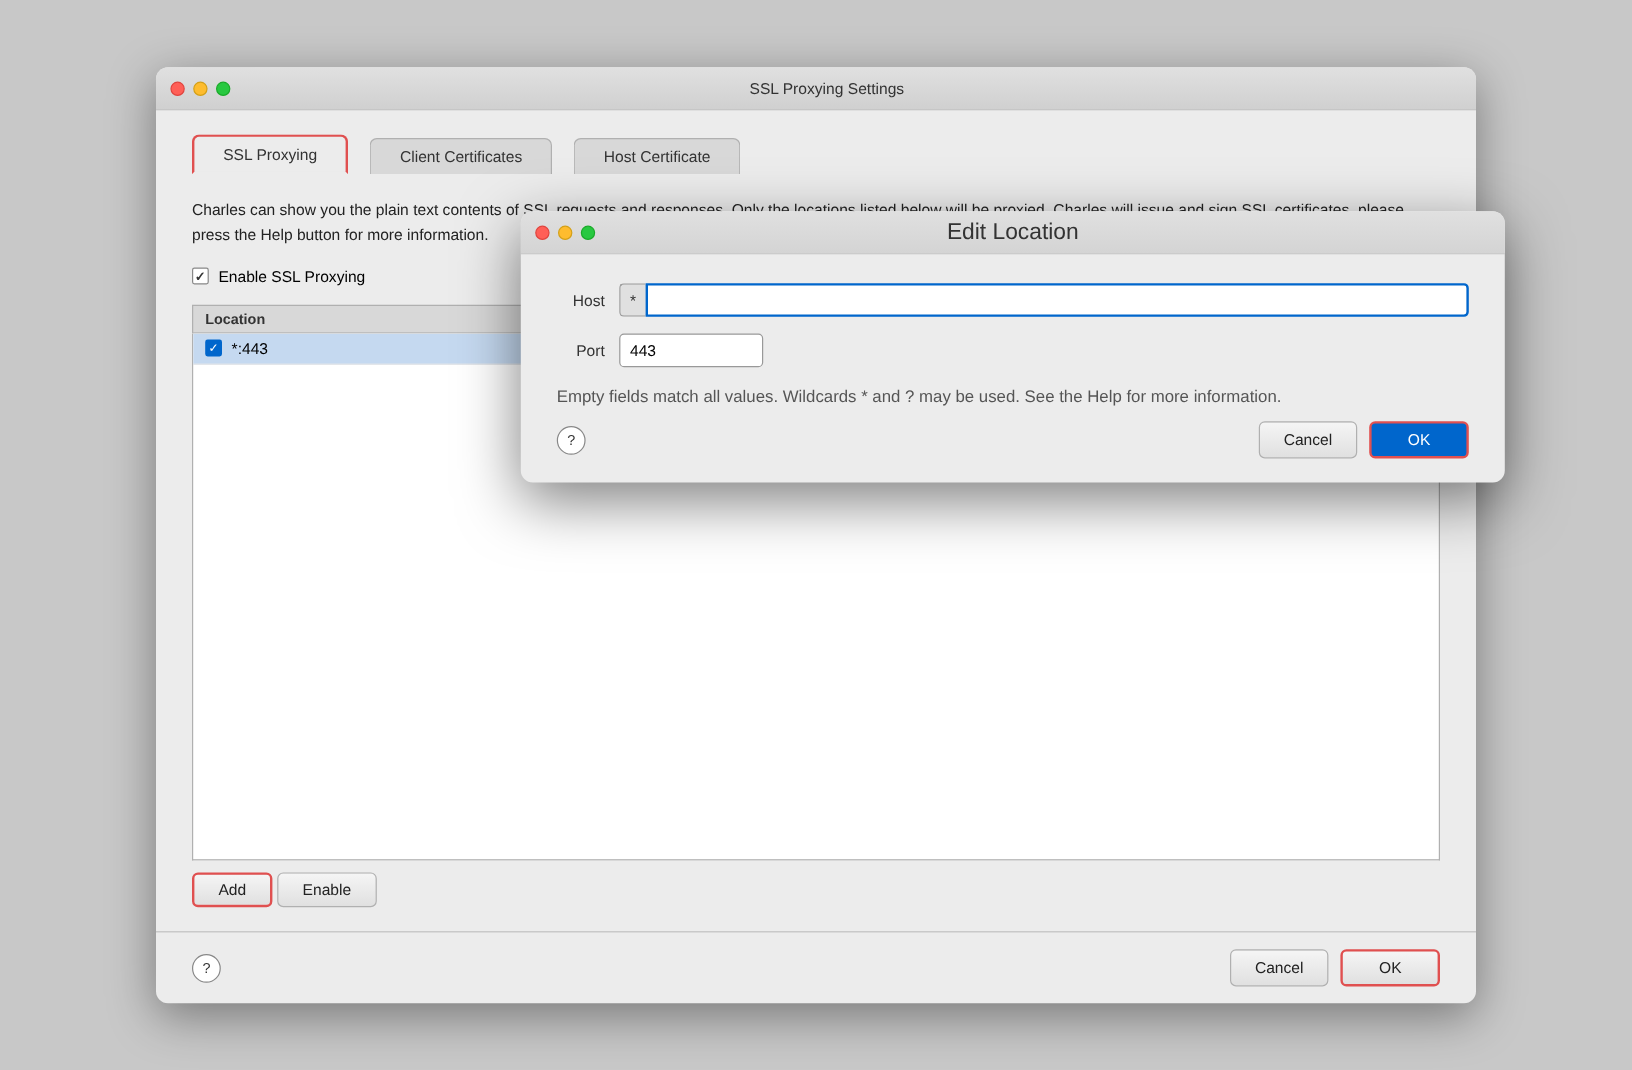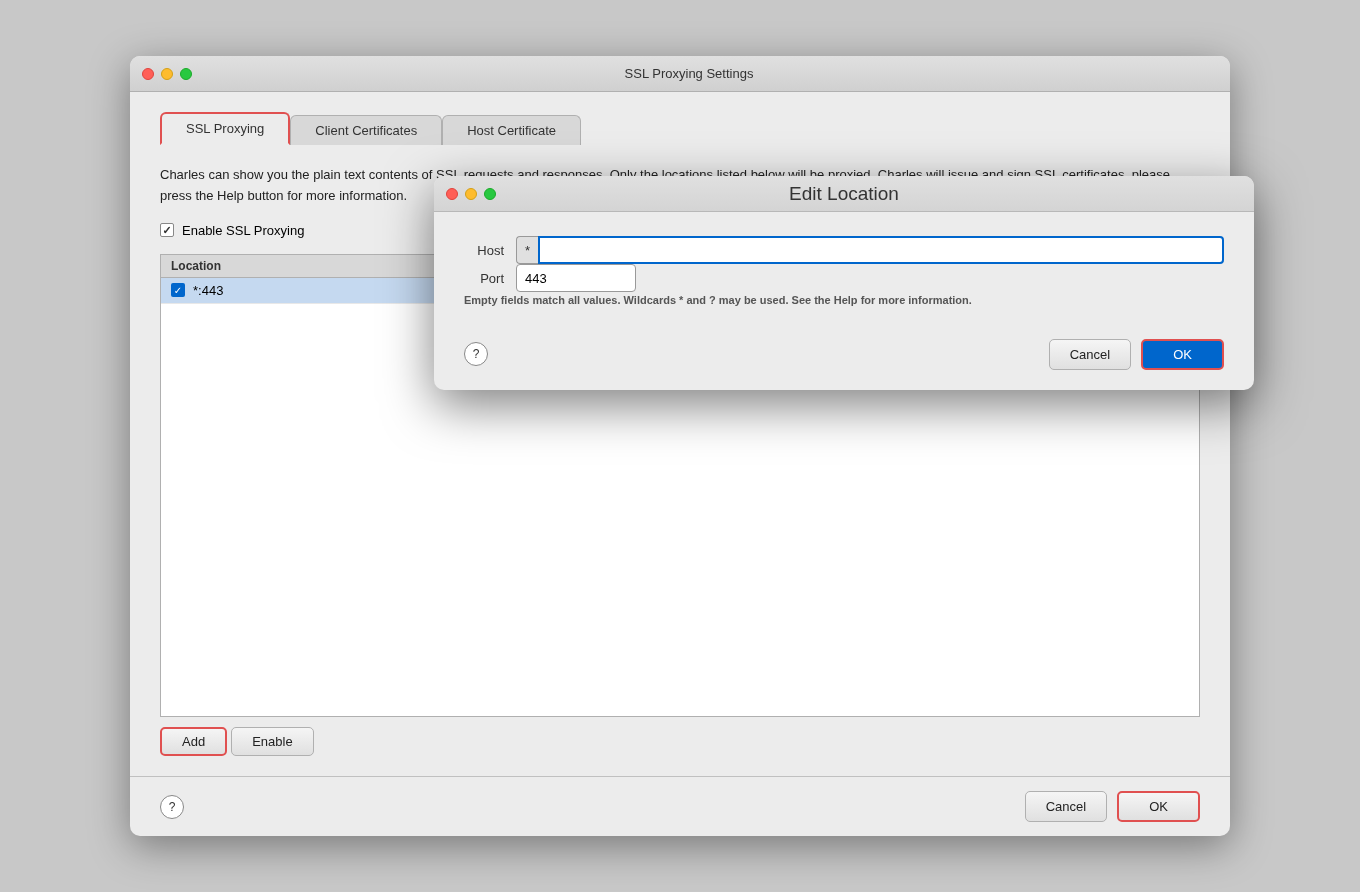--- a/index.html
+++ b/index.html
@@ -65,21 +65,21 @@
     .window-content {
       padding: 20px 30px 20px 30px;
       flex: 1;
       display: flex;
       flex-direction: column;
     }
 
     
     .tabs {
       display: flex;
-      gap: 0;
+      gap: 18px;
       margin-bottom: 20px;
       align-items: flex-end;
     }
 
     .tab {
       padding: 7px 24px;
       background: #d8d8d8;
       border: 1px solid #b0b0b0;
       border-bottom: none;
       border-radius: 6px 6px 0 0;
@@ -245,20 +245,21 @@
     }
 
     .dialog-content {
       padding: 24px 30px 20px 30px;
     }
 
     .form-row {
       display: flex;
       align-items: center;
       gap: 12px;
+      margin-bottom: 14px;
     }
 
     .form-label {
       font-size: 13px;
       color: #333;
       min-width: 40px;
       text-align: right;
     }
 
     .form-input {
@@ -297,25 +298,23 @@
     .host-input-group {
       display: flex;
       flex: 1;
     }
 
     .host-input-group .form-input {
       border-radius: 0 4px 4px 0;
     }
 
     .hint-text {
-      font-size: 11px;
+      font-size: 14px;
       color: #555;
-      margin-bottom: 20px;
       line-height: 1.5;
-      font-weight: bold;
     }
 
     .dialog-buttons {
       display: flex;
       justify-content: space-between;
       align-items: center;
       padding-top: 10px;
     }
 
     .dialog-btn-group {

